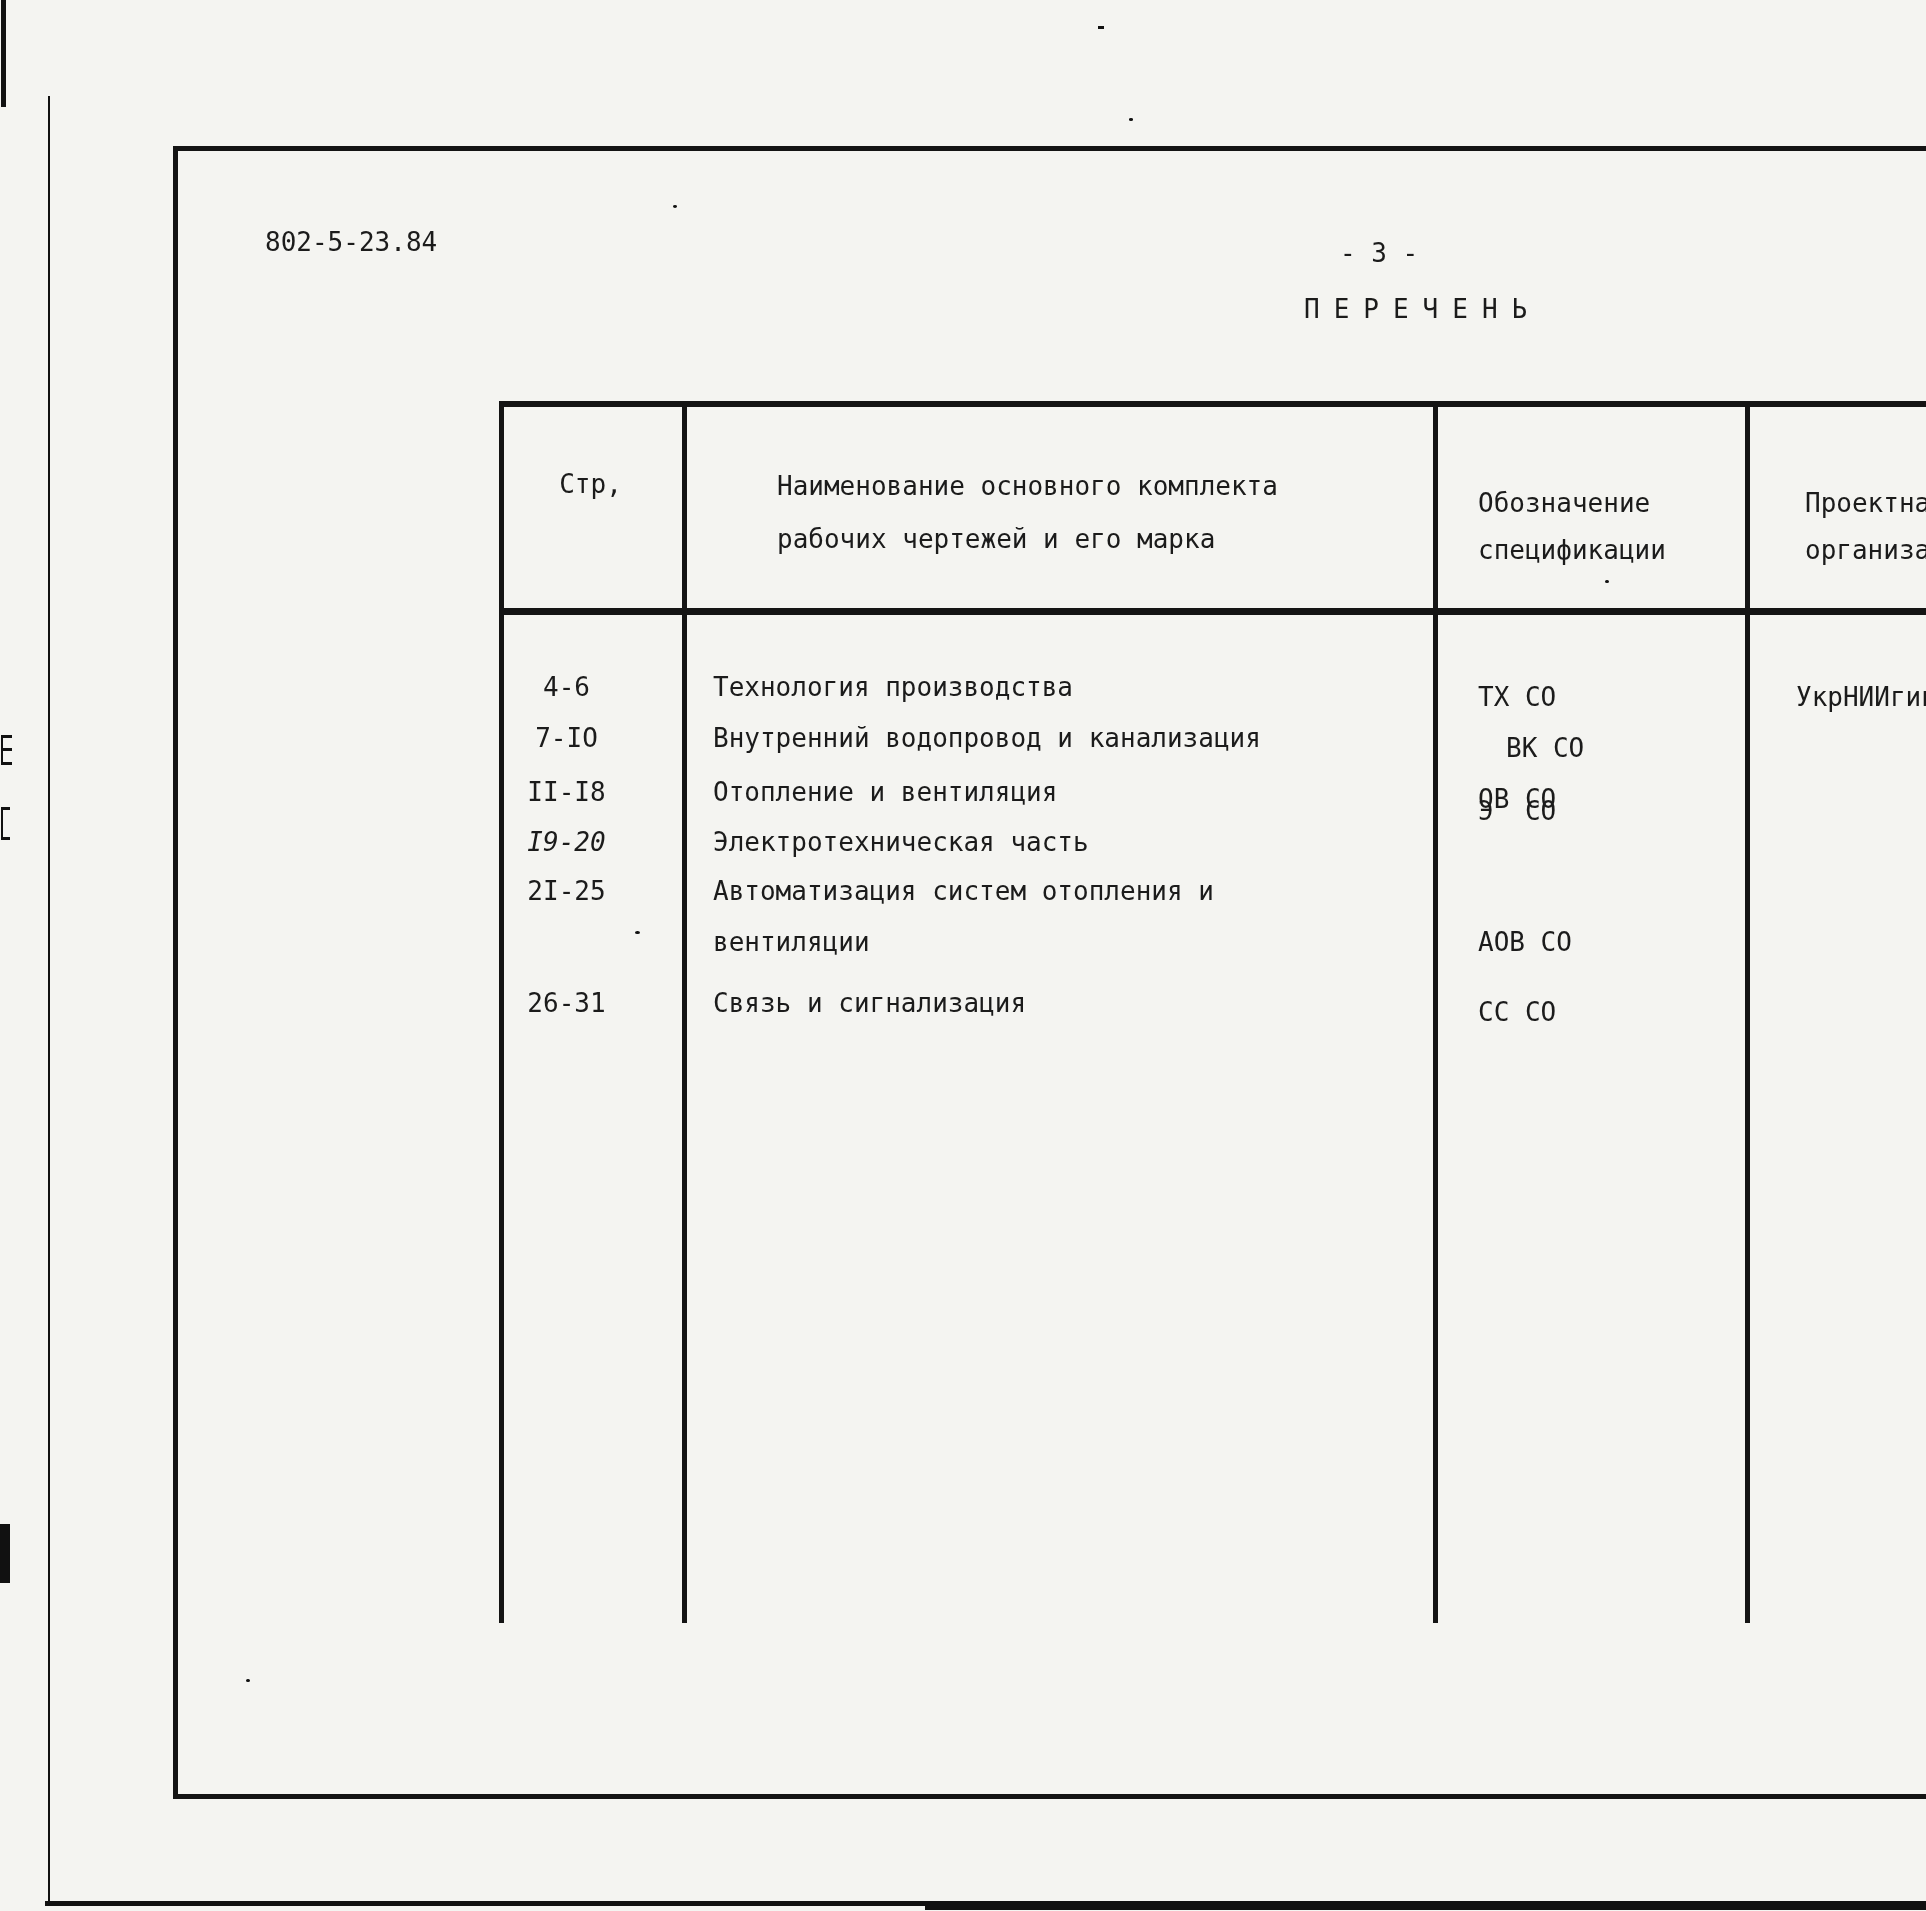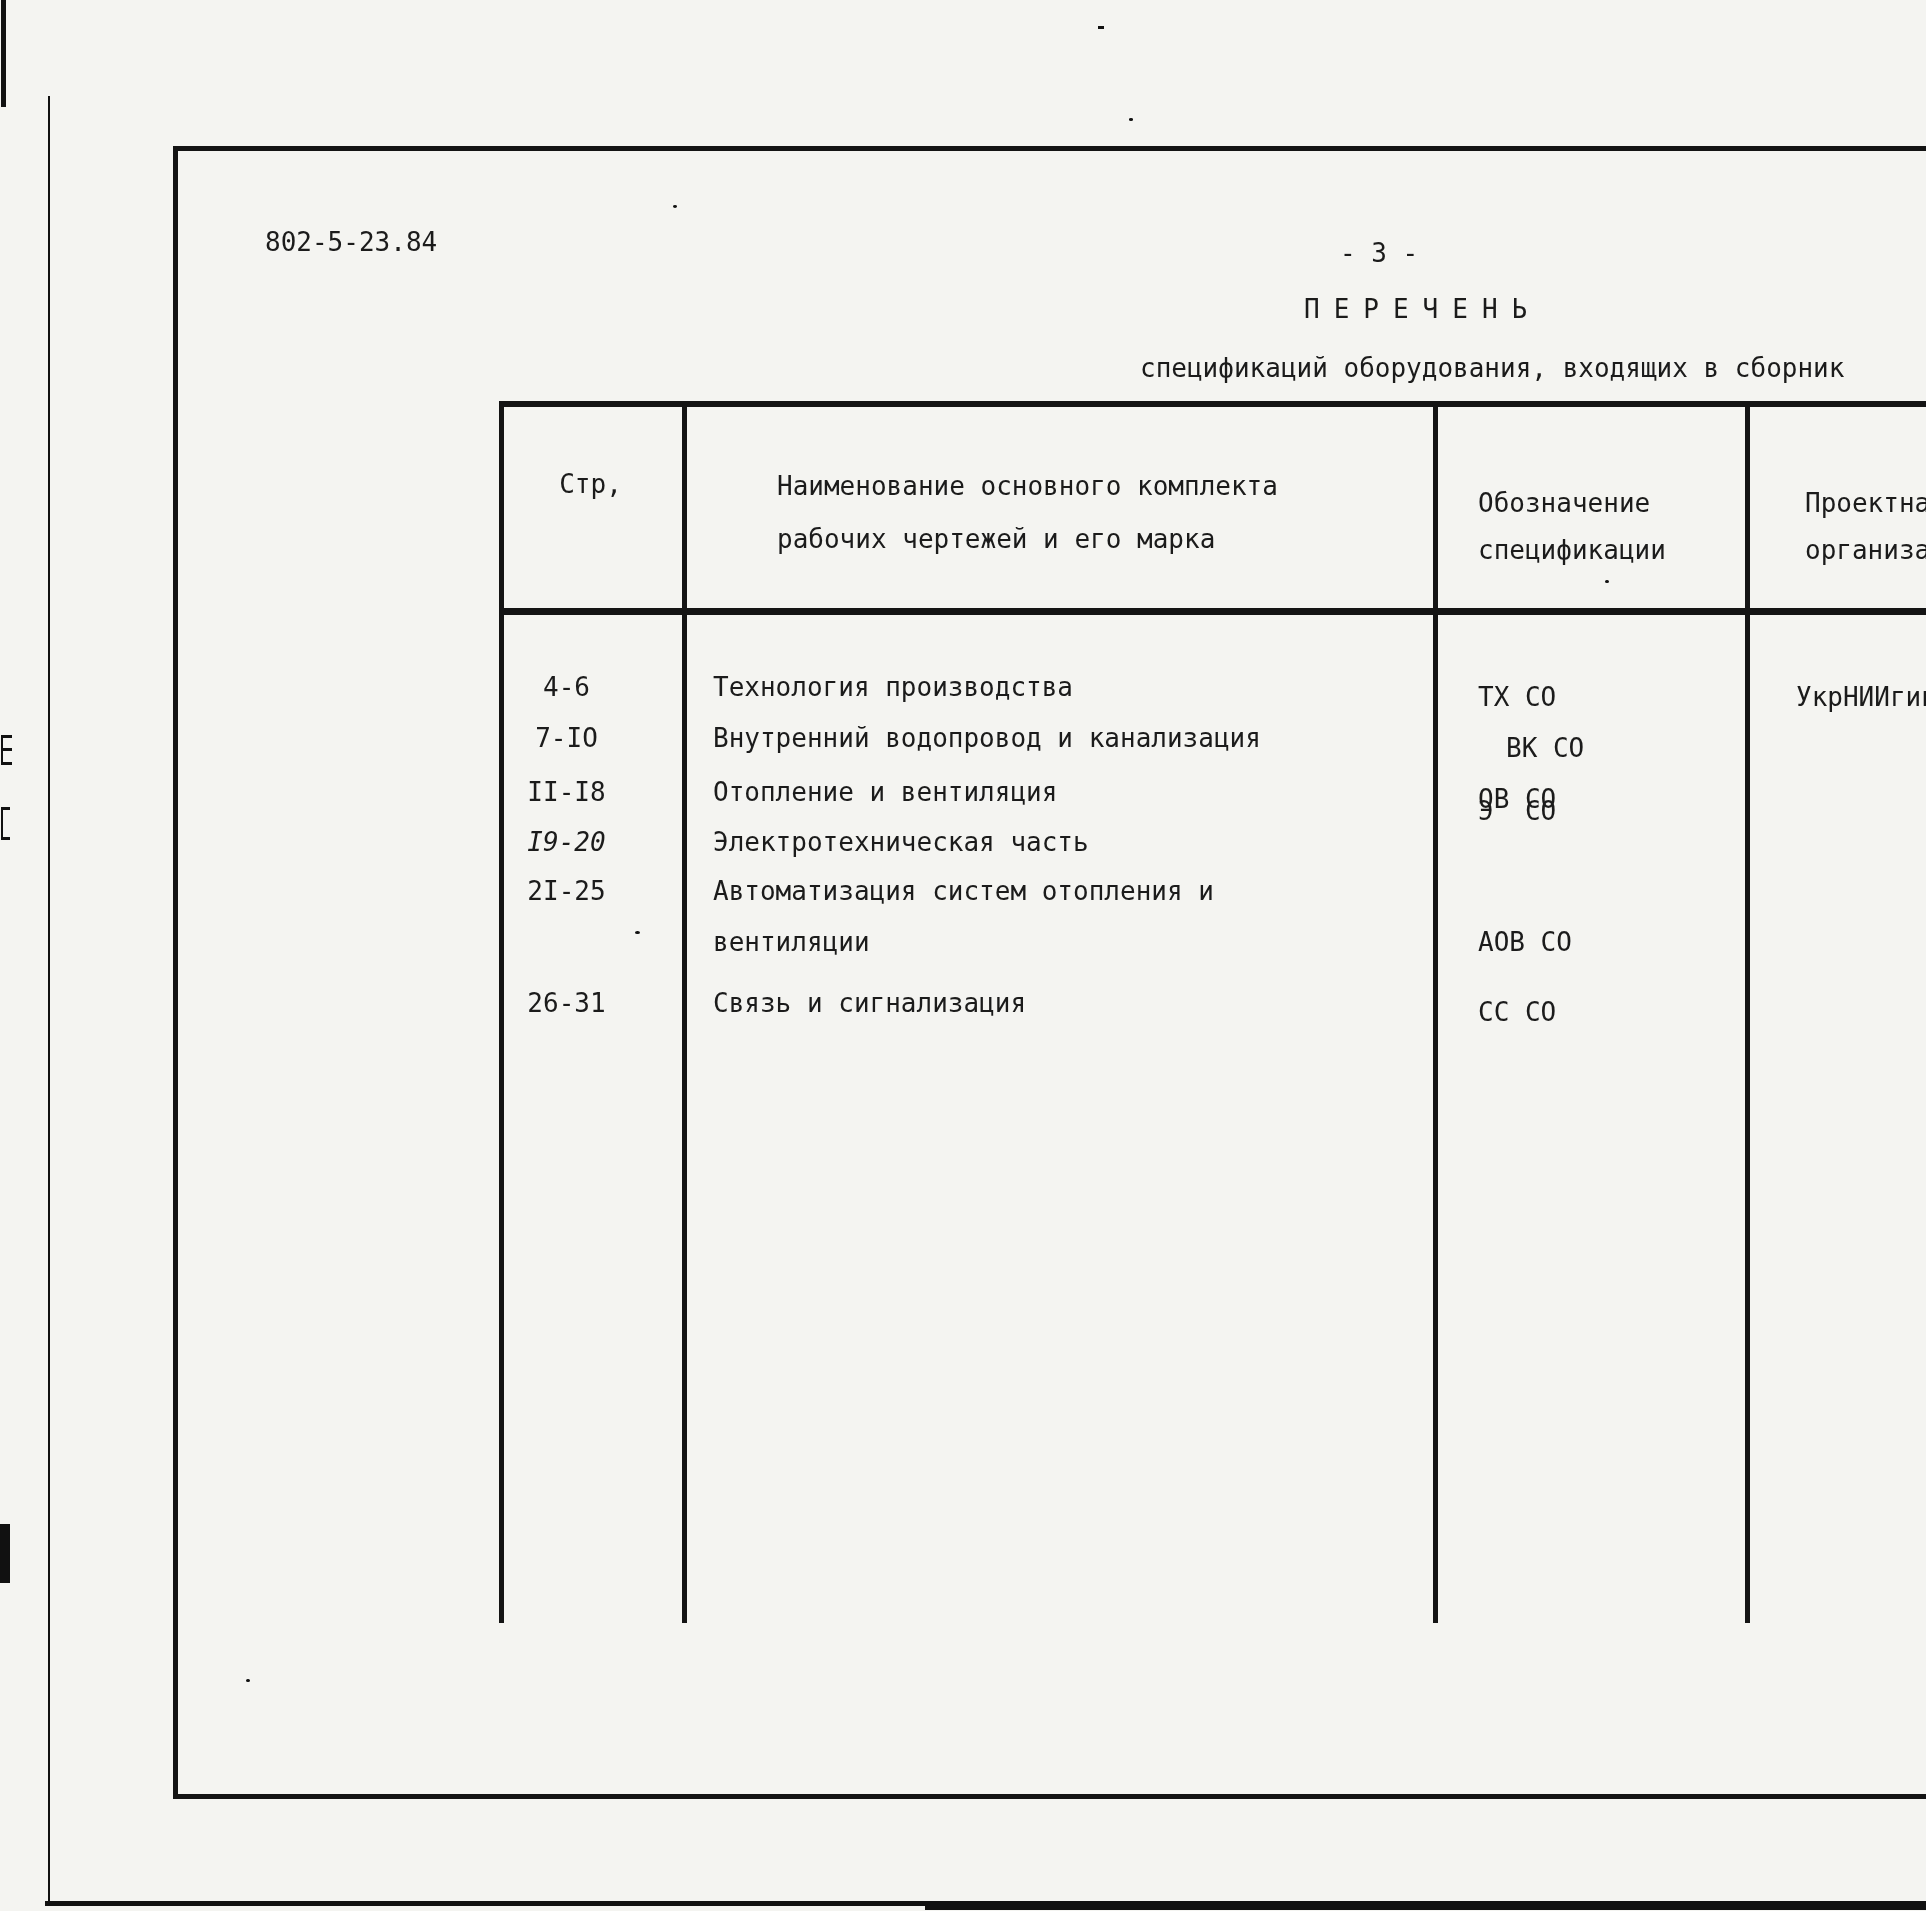--- a/index.html
+++ b/index.html
@@ -55,21 +55,20 @@
   <div class="art" style="left:635px; top:931px; width:4.6px; height:3.1px; border-radius:50%;"></div>
 
   <div class="art" style="left:246px; top:1679px; width:3.5px; height:3.1px; border-radius:50%;"></div>
 
   <div class="frame"></div>
 
   <div class="t" style="left:265px; top:227px;">802-5-23.84</div>
   <div class="t" style="left:1340px; top:238px;">- 3 -</div>
 
   <div class="t title-spaced" style="left:1304px; top:294px;">ПЕРЕЧЕНЬ</div>
-  <div class="t" style="left:1140px; top:353px;">спецификаций оборудования, входящих в сборник</div>
 
   <div class="line" style="left:499px; top:401px; width:1783px; height:5.8px;"></div>
   <div class="line" style="left:499px; top:608px; width:1783px; height:6.5px;"></div>
   <div class="line" style="left:499px; top:401px; width:5px; height:1222px;"></div>
   <div class="line" style="left:682px; top:401px; width:4.6px; height:1222px;"></div>
   <div class="line" style="left:1433px; top:401px; width:4.6px; height:1222px;"></div>
   <div class="line" style="left:1745px; top:401px; width:4.6px; height:1222px;"></div>
 
   <div class="t center" style="left:499px; top:469px; width:183px;">Стр,</div>
   <div class="t" style="left:777px; top:471px;">Наименование основного комплекта</div>

